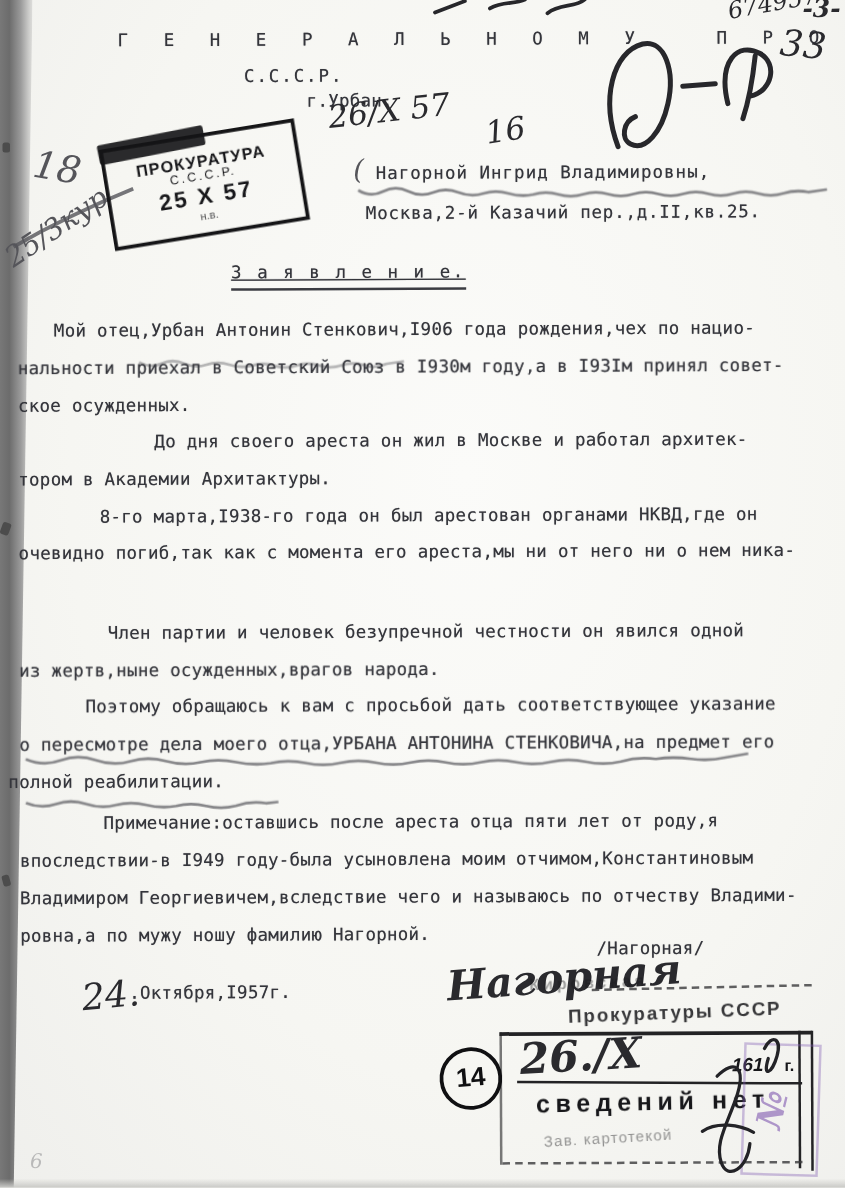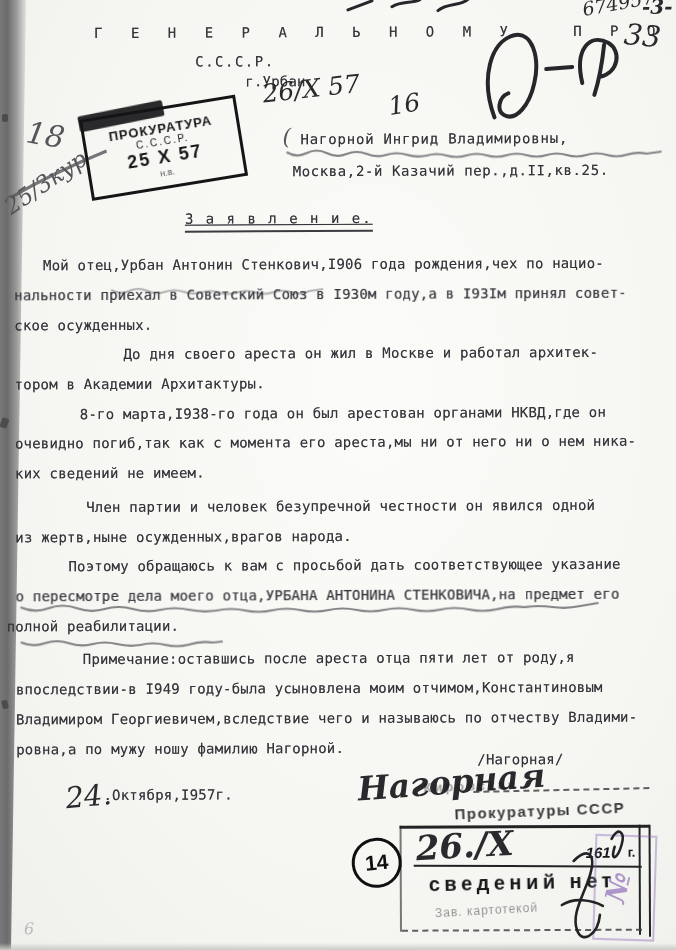--- a/index.html
+++ b/index.html
@@ -124,21 +124,20 @@
 
     <div class="typed title-underline" style="left:186px;top:210px;letter-spacing:2px;text-decoration:underline;">З а я в л е н и е.</div>
 
     <div class="typed" style="left:44px;top:256px;">Мой отец,Урбан Антонин Стенкович,I906 года рождения,чех по нацио-</div>
     <div class="typed" style="left:15px;top:286px;">нальности приехал в Советский Союз в I930м году,а в I93Iм принял совет-</div>
     <div class="typed" style="left:15px;top:316px;">ское осужденных.</div>
     <div class="typed" style="left:124px;top:345px;">До дня своего ареста он жил в Москве и работал архитек-</div>
     <div class="typed" style="left:15px;top:375px;">тором в Академии Архитактуры.</div>
     <div class="typed" style="left:80px;top:405px;">8-го марта,I938-го года он был арестован органами НКВД,где он</div>
     <div class="typed" style="left:15px;top:434px;">очевидно погиб,так как с момента его ареста,мы ни от него ни о нем ника-</div>
-    <div class="typed" style="left:15px;top:464px;">ких сведений не имеем.</div>
     <div class="typed" style="left:86px;top:498px;">Член партии и человек безупречной честности он явился одной</div>
     <div class="typed" style="left:15px;top:528px;">из жертв,ныне осужденных,врагов народа.</div>
     <div class="typed" style="left:68px;top:557px;">Поэтому обращаюсь к вам с просьбой дать соответствующее указание</div>
     <div class="typed" style="left:15px;top:587px;">о пересмотре дела моего отца,УРБАНА АНТОНИНА СТЕНКОВИЧА,на предмет его</div>
     <div class="typed" style="left:6px;top:617px;">полной реабилитации.</div>
     <div class="typed" style="left:82px;top:650px;">Примечание:оставшись после ареста отца пяти лет от роду,я</div>
     <div class="typed" style="left:15px;top:680px;">впоследствии-в I949 году-была усыновлена моим отчимом,Константиновым</div>
     <div class="typed" style="left:15px;top:710px;">Владимиром Георгиевичем,вследствие чего и называюсь по отчеству Владими-</div>
     <div class="typed" style="left:15px;top:740px;">ровна,а по мужу ношу фамилию Нагорной.</div>
 

